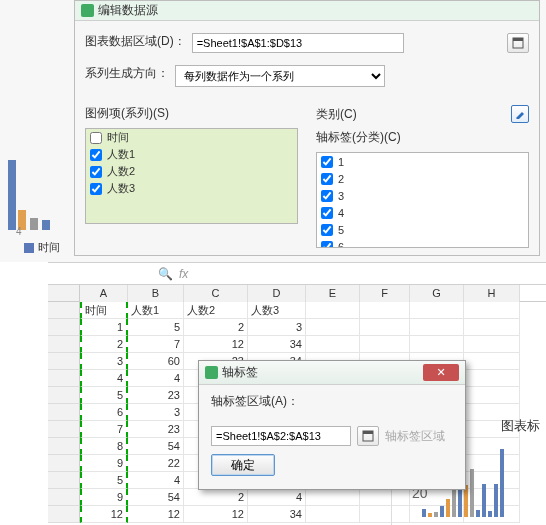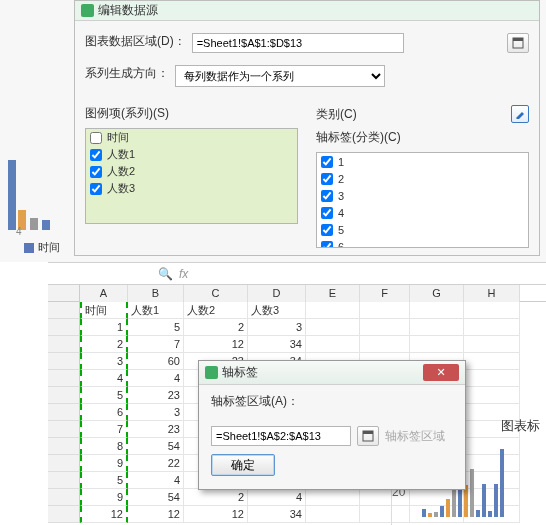--- a/index.html
+++ b/index.html
@@ -50,21 +50,21 @@
   .xbtn { width:36px; height:17px; background:#c75050; color:#fff; display:flex; align-items:center; justify-content:center; font-size:11px; border-radius:2px; cursor:pointer;}
   .d2body { padding:8px 12px; }
   .btns { display:flex; gap:0; justify-content:space-between; margin-top:8px; }
   .dbtn { width:64px; height:22px; border:1px solid #9a9a9a; background:linear-gradient(#fdfdfd,#e3e3e3); font-size:12px; cursor:pointer; border-radius:2px;}
   .dbtn.pri { border-color:#5f96cf; box-shadow:0 0 0 1px #bcd6f0 inset; }
   .gray{color:#aaa;}
 
   
   .mini-chart { position:absolute; right:0; bottom:0; width:155px; height:100px; border-left:1px solid #ddd; }
   .mc-title { position:absolute; right:6px; top:-8px; font-size:13px; }
-  .axis-y { position:absolute; left:0; top:8px; font-size:12px; color:#666;}
+  .axis-y { position:absolute; left:20px; top:8px; font-size:14px; color:#666;}
   .bars { position:absolute; left:30px; bottom:8px; display:flex; gap:2px; align-items:flex-end; height:70px;}
   .bar { width:4px; background:#5d7fb9; }
   .bar.o{background:#e39a45}.bar.g{background:#a0a0a0}
 
   svg { display:block; }
 </style>
 </head>
 <body>
 
 <div class="panel-back"></div>

